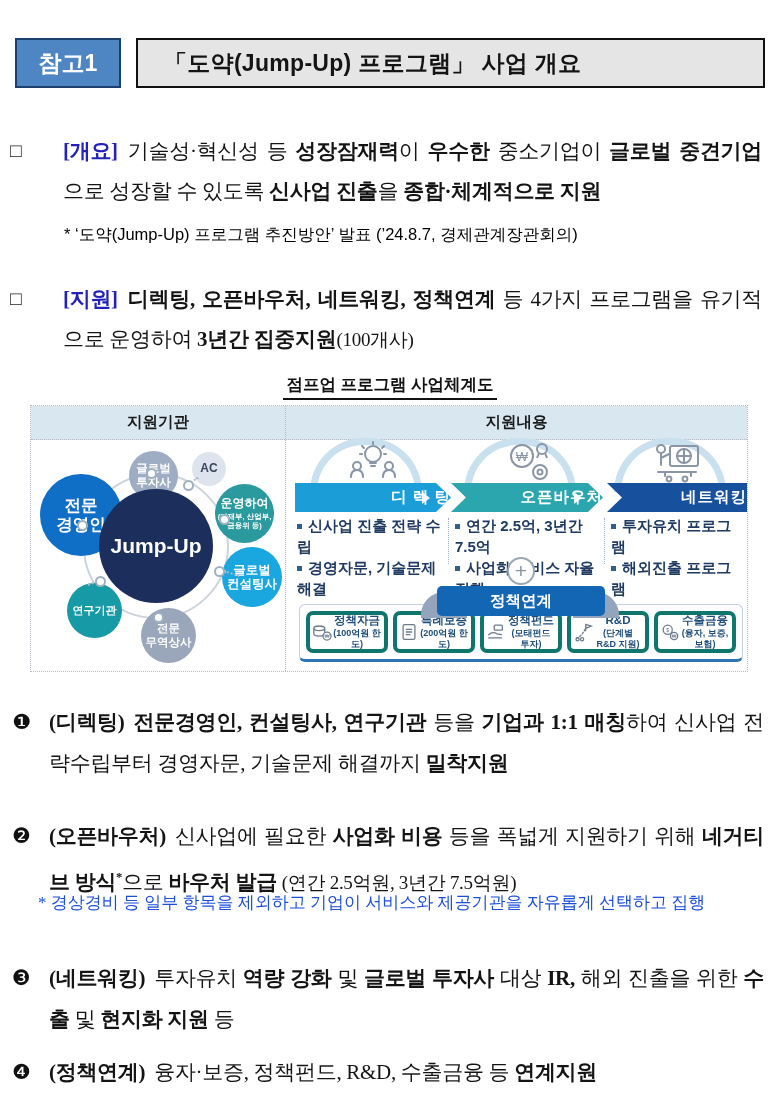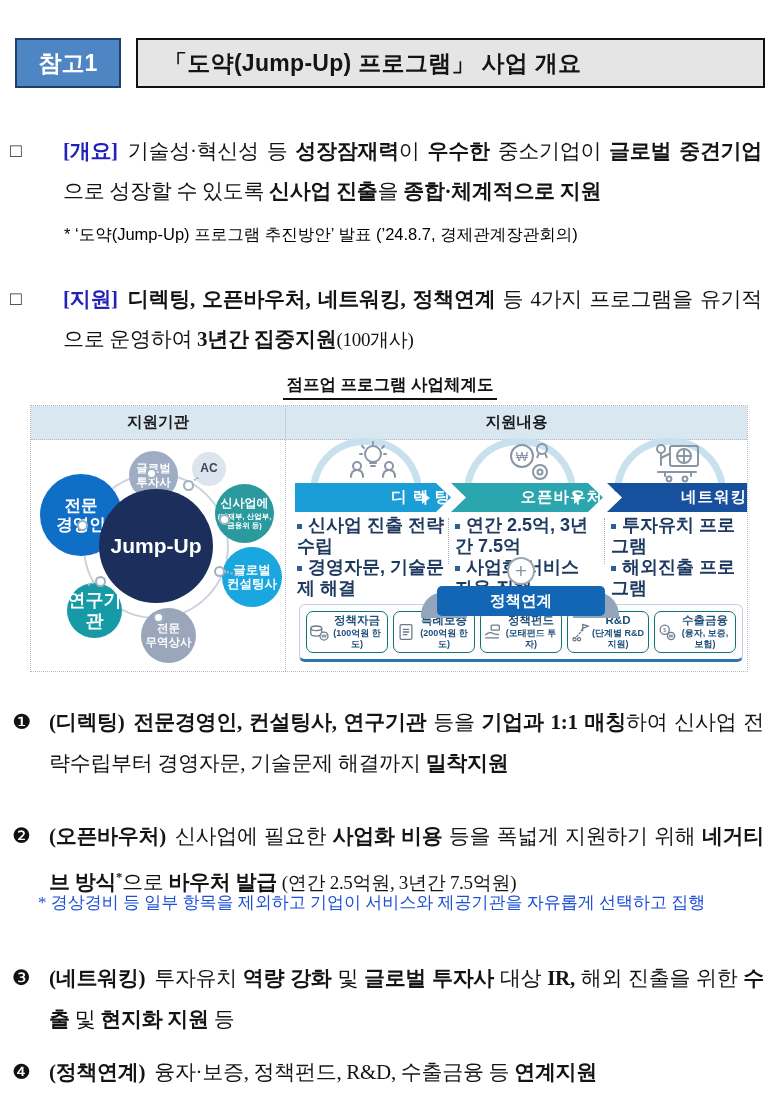--- a/index.html
+++ b/index.html
@@ -56,58 +56,58 @@
           align-items:center;justify-content:center;text-align:center;color:#fff;
           font-family:var(--sans);font-weight:bold;white-space:pre-line;line-height:1.15;
           box-sizing:border-box}
   .c-center{left:68px;top:49px;width:114px;height:114px;font-size:21px;z-index:3}
   .c-ceo{left:9px;top:34px;width:82px;height:82px;font-size:16.5px;z-index:2}
   .c-inv{left:98px;top:11px;width:49px;height:49px;font-size:11.5px}
   .c-ac{left:161px;top:12px;width:34px;height:34px;font-size:12px;color:#39455a !important}
   .c-min{left:184px;top:44px;width:59px;height:59px;font-size:12px;z-index:2}
   .c-min .csub{font-size:7.5px;line-height:1.2;margin-top:1px}
   .c-con{left:191px;top:107px;width:60px;height:60px;font-size:12.5px}
-  .c-res{left:36px;top:143px;width:55px;height:55px;font-size:18px}
+  .c-res{left:36px;top:143px;width:55px;height:55px;font-size:11px}
   .c-trd{left:110px;top:168px;width:55px;height:55px;font-size:11.5px}
   .dot{position:absolute;width:11px;height:11px;background:#fff;border:2px solid #9fb0c0;
        border-radius:50%;box-sizing:border-box;z-index:4}
   .link{position:absolute;border-top:2px dotted #b0bac6;transform-origin:left center;z-index:1}
 
   
   .arc{position:absolute;top:-2px;width:112px;height:54px;border:7px solid #c9e0ee;border-bottom:none;
        border-radius:112px 112px 0 0;box-sizing:border-box}
   .picon{position:absolute;top:1px;z-index:2}
   .band{position:absolute;top:43px;height:29px;display:flex;align-items:center;justify-content:flex-end;
         color:#fff;font-family:var(--sans);font-weight:bold;font-size:15.5px;letter-spacing:1px}
   .band .tri{position:absolute;right:21px;width:0;height:0;border-top:6px solid transparent;
              border-bottom:6px solid transparent;border-left:8px solid rgba(255,255,255,.9)}
   .band1{left:8px;width:156px;clip-path:polygon(0 0,calc(100% - 15px) 0,100% 50%,calc(100% - 15px) 100%,0 100%)}
   .band2{left:164px;width:152px;padding-left:8px;box-sizing:border-box;
          clip-path:polygon(0 0,calc(100% - 15px) 0,100% 50%,calc(100% - 15px) 100%,0 100%,15px 50%)}
   .band3{left:320px;width:140px;padding-left:8px;box-sizing:border-box;
          clip-path:polygon(0 0,100% 0,100% 100%,0 100%,15px 50%)}
-  .blist{position:absolute;top:75px;font-family:var(--sans);font-weight:bold;font-size:18px;
+  .blist{position:absolute;top:75px;font-family:var(--sans);font-weight:bold;font-size:15px;
          color:#1f3a60;line-height:21px}
   .bl1{left:10px;width:148px}.bl2{left:168px;width:146px}.bl3{left:324px;width:134px}
   .sq{display:inline-block;width:5px;height:5px;background:#2e5f8f;margin-right:6px;vertical-align:2px}
   .vsep{position:absolute;top:78px;height:46px;border-left:1px dotted #9fb0c4}
   .vs1{left:161px}.vs2{left:317px}
   .plus{position:absolute;left:220px;top:117px;width:28px;height:28px;border:2px solid #9aa7b5;
         border-radius:50%;background:#fff;color:#8a97a5;font-family:var(--sans);font-size:21px;
         line-height:24px;text-align:center;box-sizing:border-box;z-index:3}
   .fold{position:absolute;width:46px;height:26px;background:#93a5bd;border-radius:23px 23px 0 0;
         top:152px;z-index:1}
   .fold-l{left:134px}.fold-r{left:286px}
   .ribbon{position:absolute;left:150px;top:146px;width:168px;height:30px;border-radius:5px;
           display:flex;align-items:center;justify-content:center;color:#fff;
           font-family:var(--sans);font-weight:bold;font-size:15.5px;z-index:2}
   .pcards{position:absolute;left:12px;top:164px;width:444px;height:58px;background:#fdfdff;
           border:1px solid #c3d0e2;border-bottom:3px solid #2e74b5;border-radius:6px;
           box-sizing:border-box;display:flex;align-items:flex-end;gap:5px;padding:0 6px 6px 6px}
-  .pcard{flex:1;height:42px;background:#fff;border:1px solid #0f766e;border-radius:7px;
+  .pcard{flex:1;height:42px;background:#fff;border:4px solid #0f766e;border-radius:7px;
          display:flex;align-items:center;justify-content:center;gap:0;padding:2px 2px;
          box-sizing:border-box}
   .pc-ic{flex:none;width:20px;height:20px;color:#64748a}
   .pc-txt{text-align:center;font-family:var(--sans);color:#1f4e79;line-height:1.2}
   .pc-title{font-weight:bold;font-size:11.5px}
   .pc-sub{font-size:9px;font-weight:bold}
 
   
   .item{position:absolute;left:12px;width:752px;display:flex}
   .i1{top:702px}.i2{top:816px}.i3{top:958px}.i4{top:1052px}
@@ -158,21 +158,21 @@
     <div class="link" style="left:57px;top:144px;width:14px;transform:rotate(-22deg)"></div>
     <div class="link" style="left:129px;top:180px;width:11px;transform:rotate(78deg)"></div>
 
     <div class="circle c-center" style="background-color: rgb(28, 46, 92);">Jump-Up</div>
     <div class="circle c-ceo" style="background-color: rgb(15, 110, 198);">전문
 경영인</div>
     <div class="circle c-inv" style="background-color: rgb(159, 173, 196);">글로벌
 투자사</div>
     <div class="circle c-ac" style="background-color: rgb(221, 228, 238);">AC</div>
     <div class="circle c-min" style="background-color: rgb(43, 154, 158);">
-      <span>신사업에</span>
+      <span>운영하여</span>
       <span class="csub">(기재부, 산업부,
 금융위 등)</span>
     </div>
     <div class="circle c-con" style="background-color: rgb(26, 167, 223);">글로벌
 컨설팅사</div>
     <div class="circle c-res" style="background-color: rgb(22, 154, 166);">연구기관</div>
     <div class="circle c-trd" style="background-color: rgb(154, 166, 186);">전문
 무역상사</div>
 
     <div class="dot" style="left:115px;top:28px"></div>

